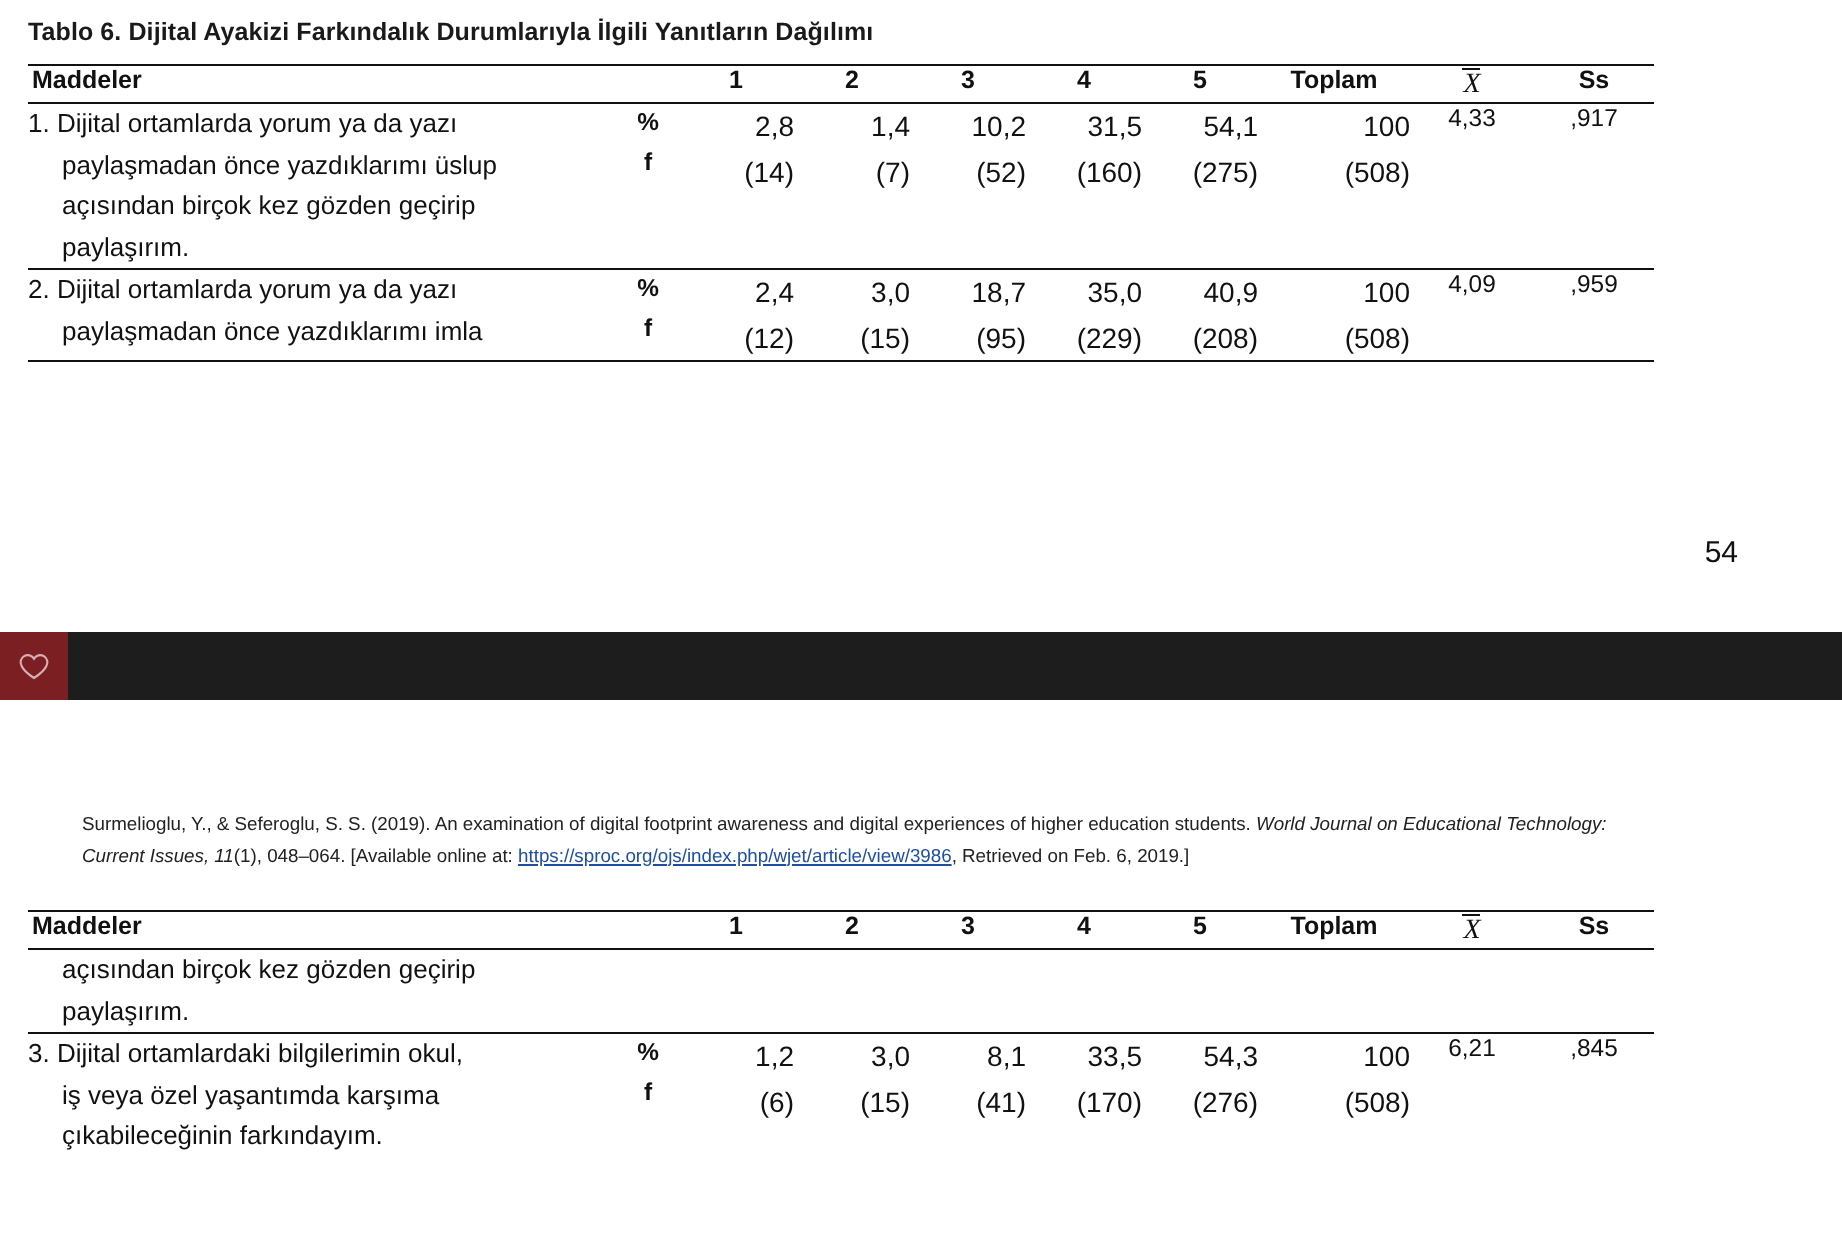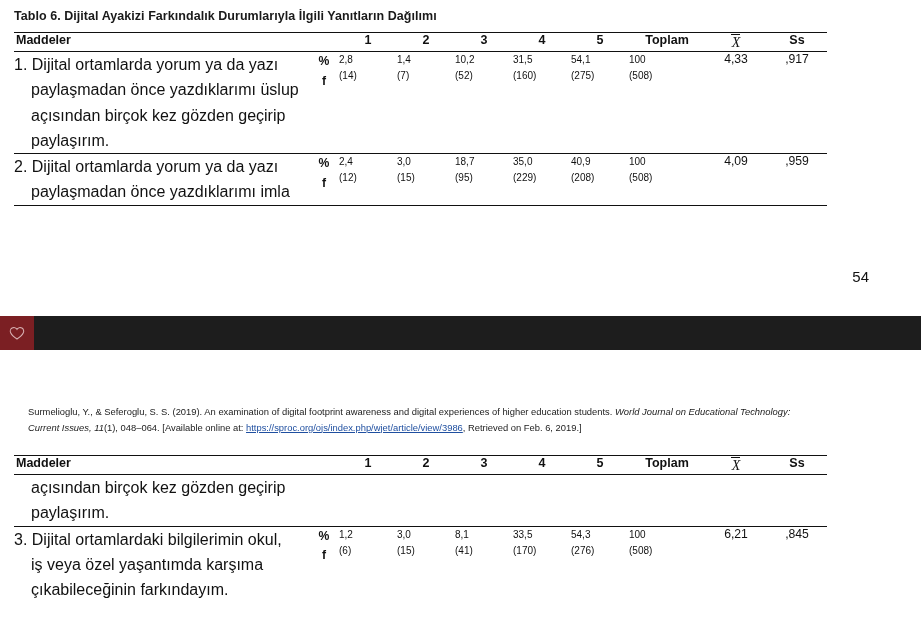--- a/index.html
+++ b/index.html
@@ -74,43 +74,43 @@
   .xbar::before {
     content: "";
     position: absolute;
     left: -1px;
     right: 0px;
     top: 1px;
     border-top: 1px solid #111;
   }
 
   .item-cell {
-    font-size: 16px;
+    font-size: 13px;
     line-height: 1.58;
     text-align: left;
     padding: 7px 6px 7px 2px;
   }
   .item-cell .ind {
     display: block;
     padding-left: 17px;
   }
   .item-cell .first-line {
     padding-left: 0;
   }
 
   .pf-cell {
     font-size: 12.2px;
     font-weight: bold;
     text-align: center;
     line-height: 1.62;
     padding: 7px 0;
   }
   .num-cell {
-    font-size: 10px;
-    text-align: left;
+    font-size: 14px;
+    text-align: right;
     line-height: 1.62;
     padding: 7px 0;
     white-space: nowrap;
   }
   .stat-cell {
     font-size: 12.2px;
     text-align: center;
     vertical-align: middle;
     padding: 7px 0;
   }
@@ -153,21 +153,21 @@
   .section-bottom {
     position: absolute;
     left: 0;
     top: 350px;
     width: 921px;
   }
   .citation {
     font-size: 9.4px;
     line-height: 1.65;
     color: #222;
-    padding: 54px 104px 0 28px;
+    padding: 54px 104px 0 41px;
     text-align: left;
   }
   .citation .it { font-style: italic; }
   .citation a {
     color: #1f4fa0;
     text-decoration: underline;
   }
 
   .bottom-table-wrap {
     margin-top: 20px;

